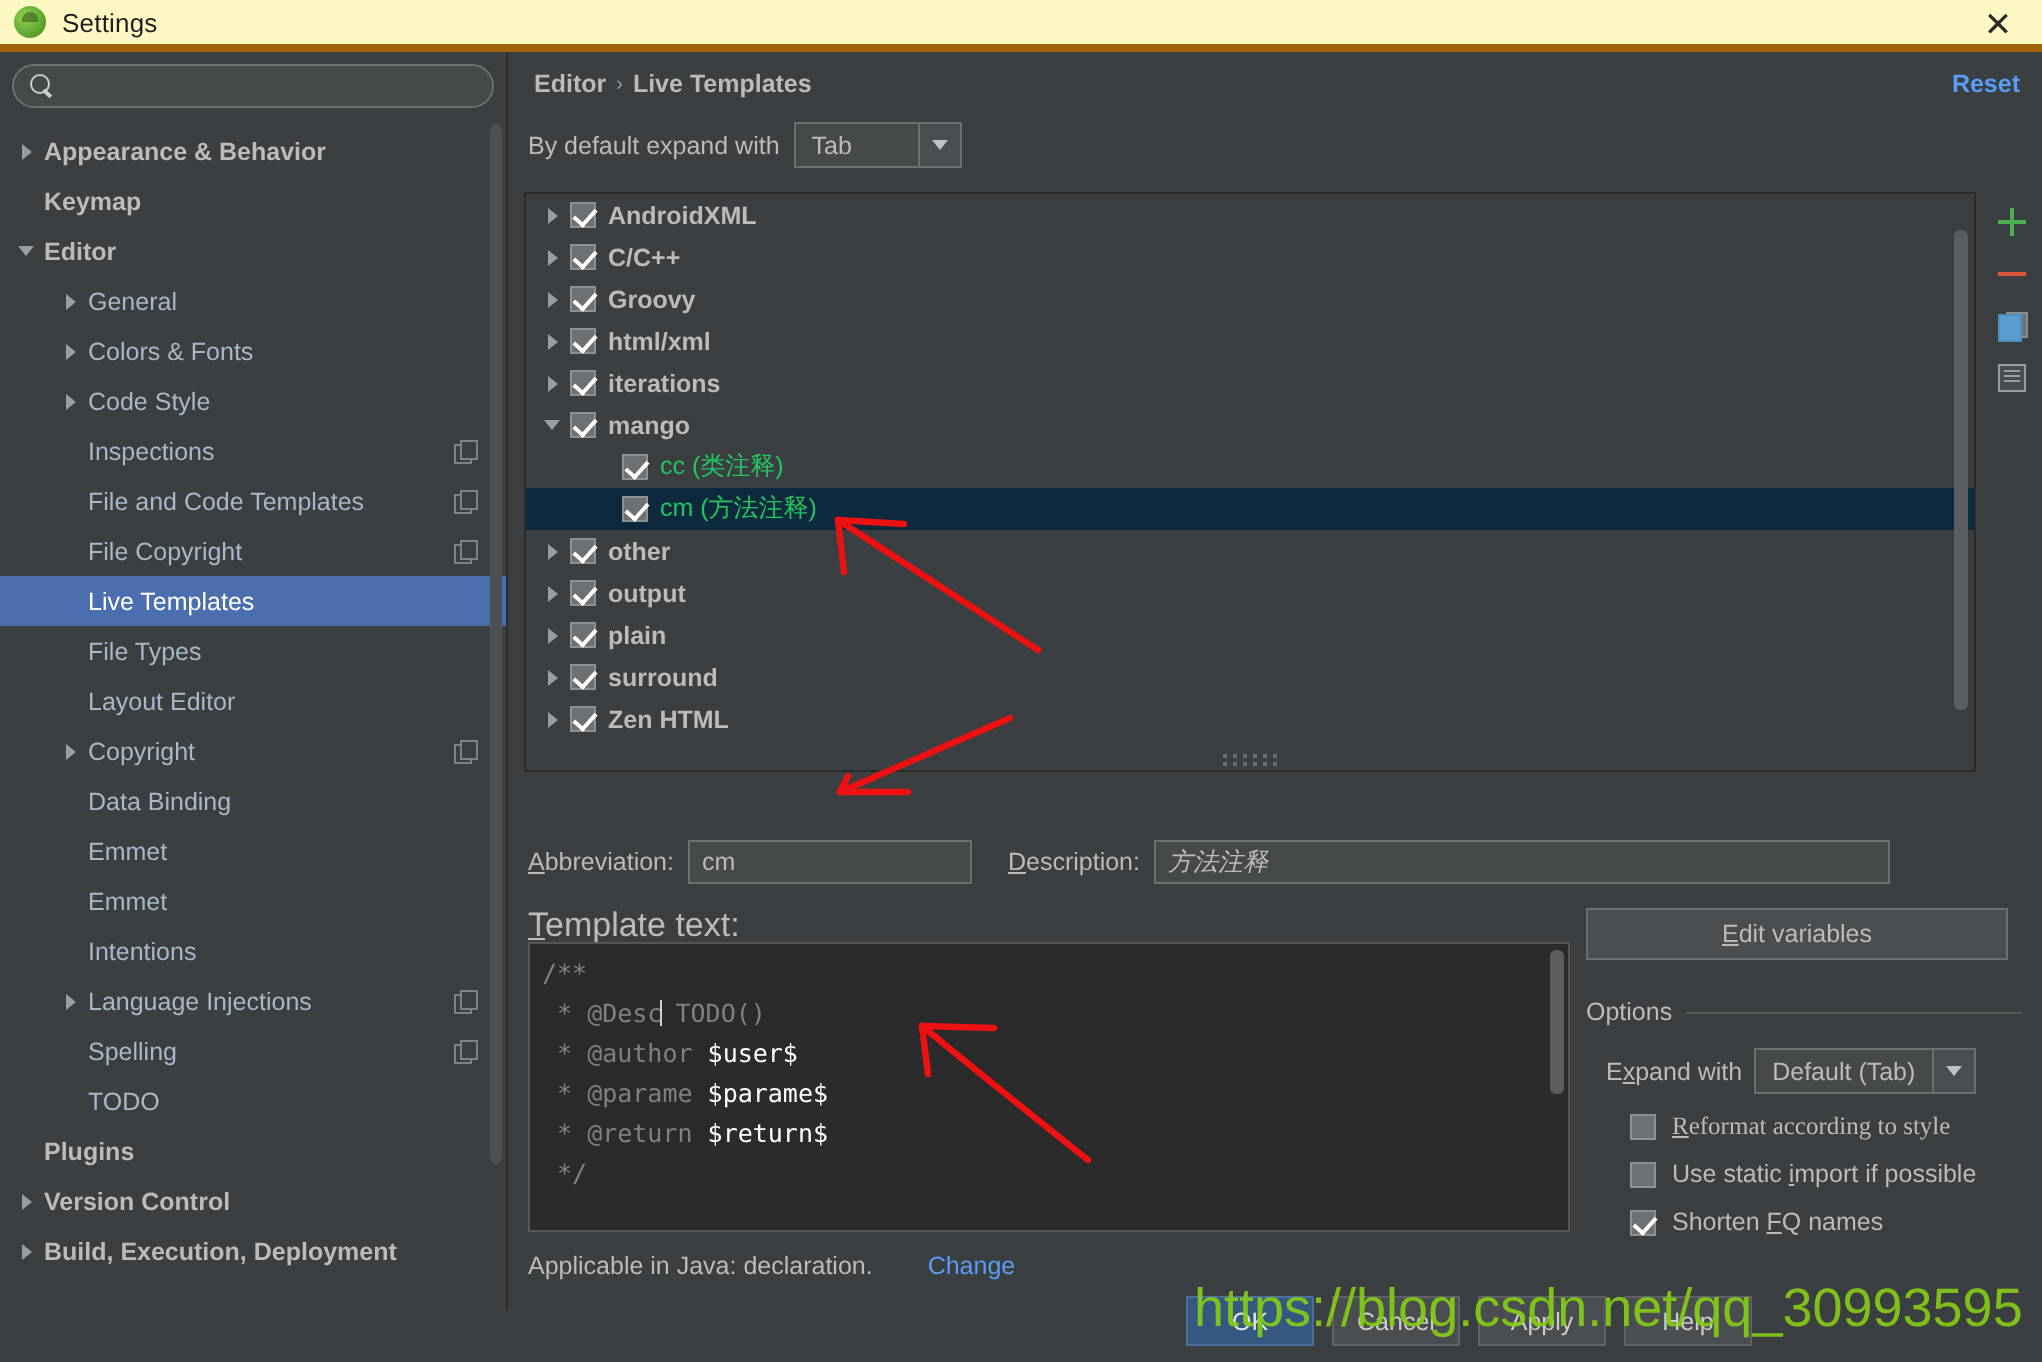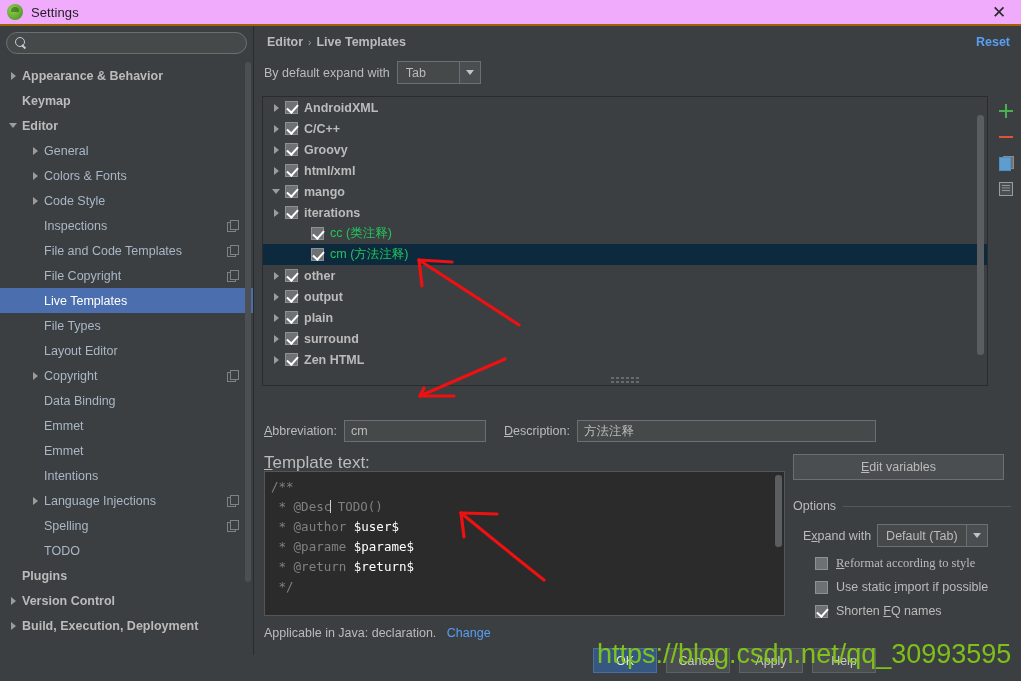--- a/index.html
+++ b/index.html
@@ -7,21 +7,21 @@
     width: 1021px; height: 681px;
     background: #3c3f41;
     font-family: "Liberation Sans", sans-serif;
     overflow: hidden;
   }
   .app { position: relative; width: 1021px; height: 681px; background: #3c3f41; }
 
   
   .titlebar {
     position: absolute; left: 0; top: 0; width: 1021px; height: 26px;
-    background: #f0abfc; border-bottom: 2px solid #a16207;
+    background: #fef9c3; border-bottom: 4px solid #a16207;
     display: flex; align-items: center;
   }
   .title-icon {
     width: 16px; height: 16px; margin-left: 7px; border-radius: 50%;
     background: radial-gradient(circle at 35% 35%, #8fd14f 0%, #5aa02c 70%, #3f7a1c 100%);
     position: relative; flex: 0 0 auto;
   }
   .title-icon::before {
     content: ""; position: absolute; left: 4px; top: 3px; width: 8px; height: 5px;
     border-radius: 4px 4px 0 0; background: #2f4f17; opacity: .55;
@@ -188,21 +188,21 @@
   
   .abbr-row { position: absolute; left: 9px; top: 394px; display: flex; align-items: center; }
   .fl { font-size: 12.5px; color: #bbbbbb; margin-right: 7px; }
   .fl u { text-decoration: underline; }
   .tfield {
     height: 22px; border: 1px solid #6b6f71; background: #45494a;
     display: flex; align-items: center; padding: 0 6px;
     font-size: 12.5px; color: #bbbbbb;
   }
   .abbr-field { width: 142px; }
-  .desc-field { width: 299px; }
+  .desc-field { width: 368px; font-style: italic; }
 
   .tt-label { position: absolute; left: 9px; top: 427px; font-size: 17px; color: #bbbbbb; }
   .tt-label u { text-decoration: underline; }
 
   .editor {
     position: absolute; left: 9px; top: 445px; width: 521px; height: 145px;
     background: #2b2b2b; border: 1px solid #555555; overflow: hidden;
   }
   .code {
     font-family: "DejaVu Sans Mono", monospace; font-size: 12.5px;
@@ -215,21 +215,21 @@
     vertical-align: -2px; margin: 0 -1px;
   }
   .ed-scroll {
     position: absolute; right: 2px; top: 3px; width: 7px; height: 72px;
     background: #5a5e60; border-radius: 3px;
   }
 
   .applicable {
     position: absolute; left: 9px; top: 600px; font-size: 12.5px; color: #bbbbbb;
   }
-  .applicable .chg { color: #589df6; margin-left: 7px; cursor: pointer; }
+  .applicable .chg { color: #589df6; margin-left: 24px; cursor: pointer; }
 
   
   .edit-vars {
     position: absolute; left: 538px; top: 428px; width: 211px; height: 26px;
     border: 1px solid #6b6f71; background: #4a4e50; color: #bbbbbb;
     font-size: 12.5px; display: flex; align-items: center; justify-content: center;
     cursor: pointer;
   }
   .edit-vars u { text-decoration: underline; }
   .opt-head {
@@ -464,31 +464,31 @@
           </div>
           <div class="trow">
             <span class="arrow">
               <i class="tri-r"></i>
             </span>
             <span class="chk on"></span>
             <span class="tlabel">html/xml</span>
           </div>
           <div class="trow">
             <span class="arrow">
+              <i class="tri-r"></i>
+            </span>
+            <span class="chk on"></span>
+            <span class="tlabel">iterations</span>
+          </div>
+          <div class="trow">
+            <span class="arrow">
               <i class="tri-d"></i>
             </span>
             <span class="chk on"></span>
             <span class="tlabel">mango</span>
-          </div>
-          <div class="trow">
-            <span class="arrow">
-              <i class="tri-r"></i>
-            </span>
-            <span class="chk on"></span>
-            <span class="tlabel">iterations</span>
           </div>
           <div class="trow leaf">
             <span class="chk on"></span>
             <span class="tlabel">cc (类注释)</span>
           </div>
           <div class="trow leaf sel">
             <span class="chk on"></span>
             <span class="tlabel">cm (方法注释)</span>
           </div>
           <div class="trow">

